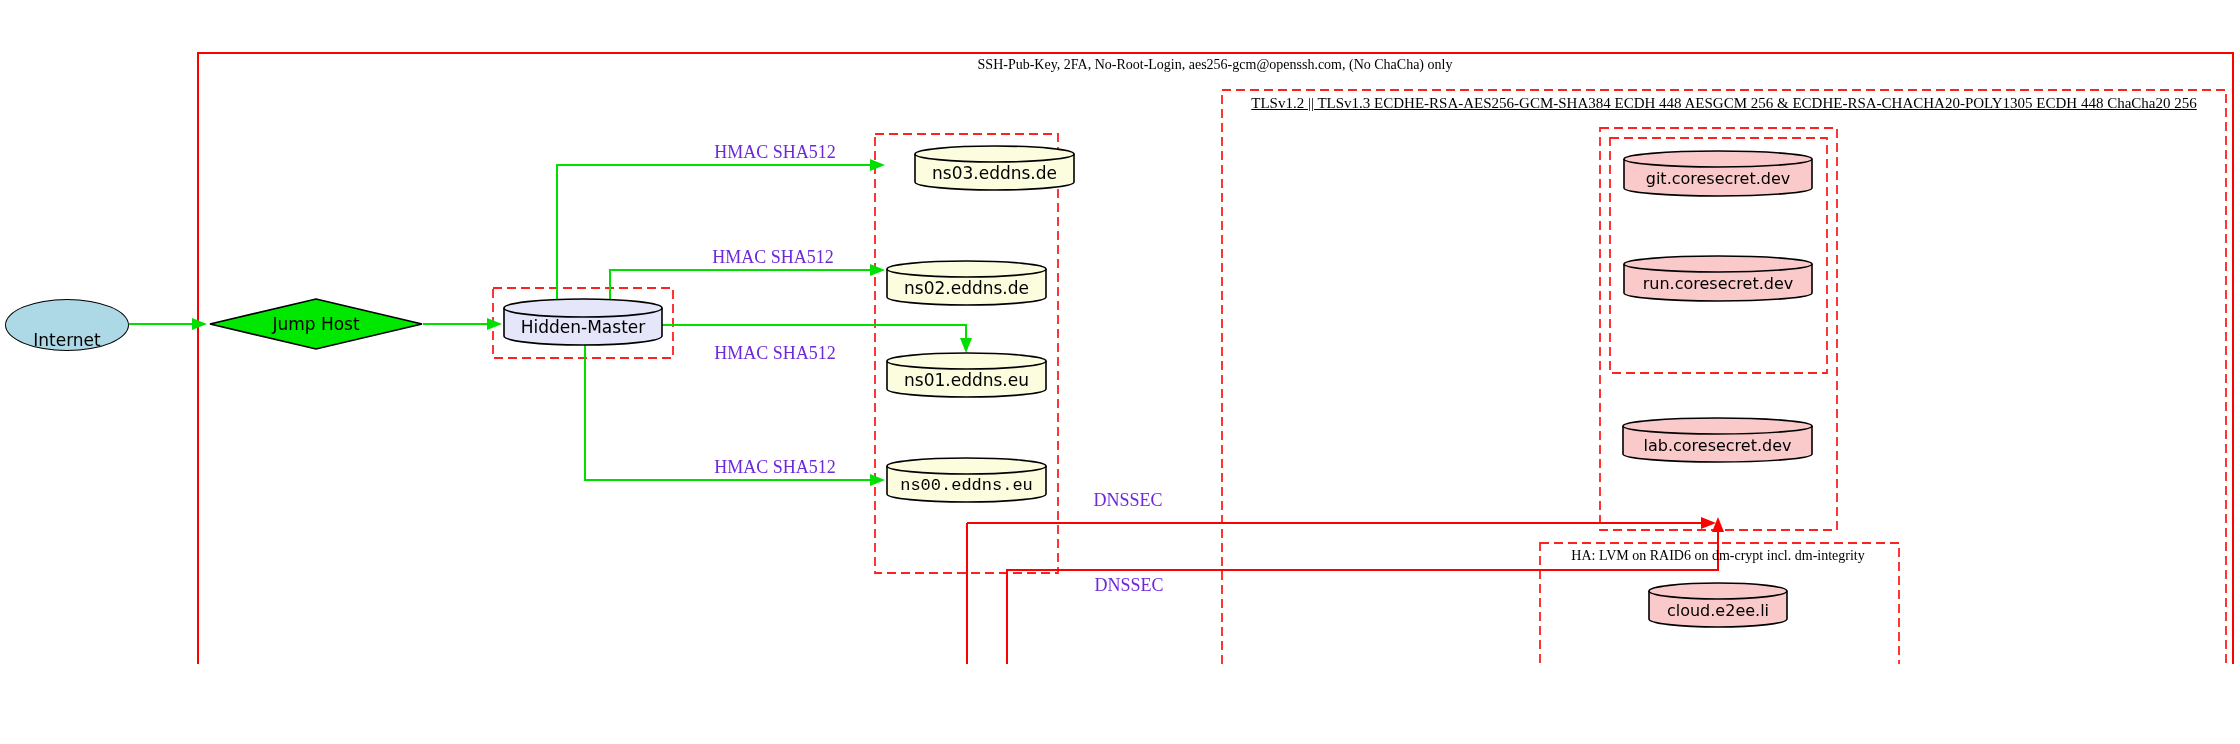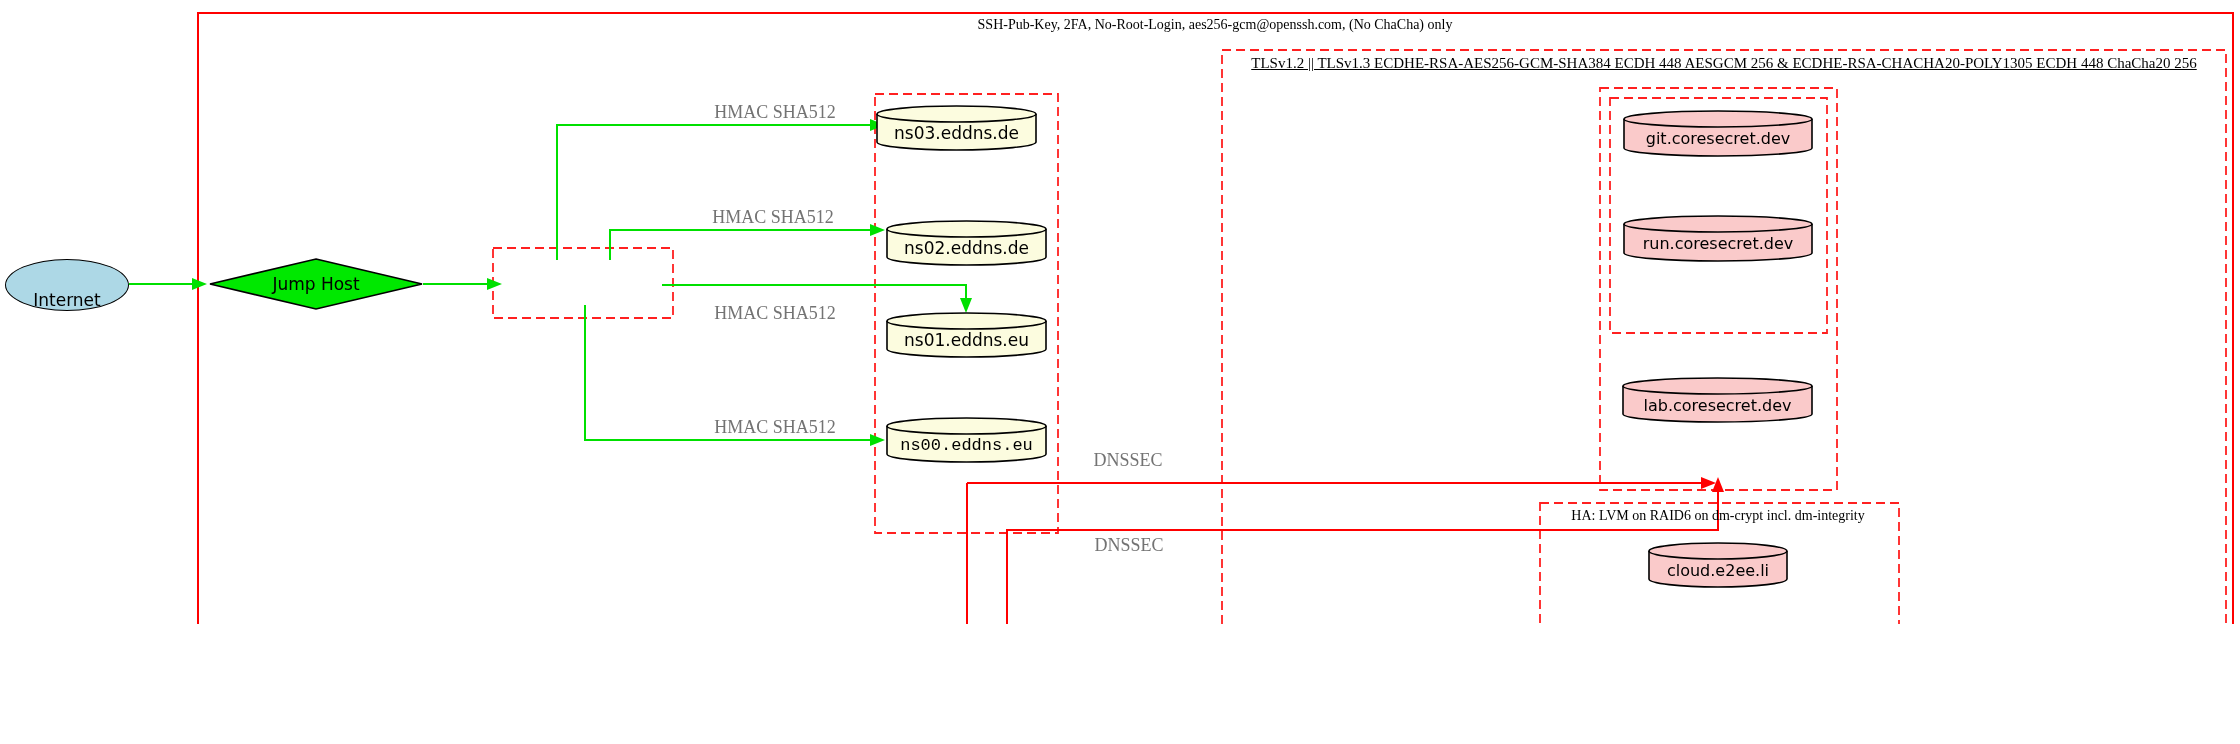--- a/index.html
+++ b/index.html
@@ -1,27 +1,27 @@
 <!DOCTYPE html>
 <html style="--secure-edge: #00e000; --jump-fill: #00e800; --red-edge: #ff0000; --cluster-border: #ff2020; --dns-fill: #fcfcdf; --web-fill: #facaca; --master-fill: #e6e6fa; --endpoint-fill: #add8e6;"><head>
 <meta charset="utf-8">
 <style>
   html,body{margin:0;padding:0;background:#ffffff;}
   #canvas{position:relative;width:2240px;height:624px;background:#ffffff;overflow:hidden;
-          font-family:"DejaVu Sans",sans-serif;}
+          font-family:"DejaVu Sans",sans-serif;margin-top:40px;}
   #wires{position:absolute;left:0;top:0;width:2240px;height:744px;}
   .node{position:absolute;display:flex;align-items:flex-end;justify-content:center;}
   .ellipse-node{border:1.6px solid #000;border-radius:50%;background:var(--endpoint-fill);}
   .node-label{font-size:17px;color:#000;white-space:nowrap;}
   .node-label.small{font-size:16px;}
   .cyl{position:absolute;}
   .cyl svg{position:absolute;left:0;top:0;}
   .cyl .node-label{position:absolute;left:0;right:0;top:10px;bottom:0;display:flex;
                    align-items:center;justify-content:center;}
-  .edge-label{position:absolute;font-family:"Liberation Serif",serif;font-size:18px;color:#737373;
+  .edge-label{position:absolute;font-family:"Liberation Serif",serif;font-size:18px;color:#6d28d9;
               white-space:nowrap;transform:translateX(-50%);}
   .box-title{position:absolute;font-family:"Liberation Serif",serif;font-size:14px;color:#000;
              white-space:nowrap;transform:translateX(-50%);}
   .tls-title{font-size:15px;text-decoration:underline;}
   .diamond-label{position:absolute;left:0;right:0;top:0;bottom:0;display:flex;align-items:center;
                  justify-content:center;}
 </style>
 </head>
 <body>
 
@@ -89,22 +89,29 @@
     <span class="node-label">Internet</span>
   </div>
 
   <div class="node" style="left:209px;top:258px;width:214px;height:52px;">
     <svg width="214" height="52" viewBox="0 0 214 52">
       <polygon points="107,1 213,26 107,51 1,26" style="fill:var(--jump-fill)" stroke="#000" stroke-width="1.6"></polygon>
     </svg>
     <span class="diamond-label node-label">Jump Host</span>
   </div>
 
+  <div class="cyl" style="left:503px;top:258px;width:160px;height:48px;">
+    <svg width="160" height="48" viewBox="0 0 160 48">
+      <path d="M1 10 A79 9 0 0 1 159 10 V38 A79 9 0 0 1 1 38 Z" style="fill:var(--master-fill)" stroke="#000" stroke-width="1.6"></path>
+      <path d="M1 10 A79 9 0 0 0 159 10" fill="none" stroke="#000" stroke-width="1.6"></path>
+    </svg>
+    <span class="node-label">Hidden-Master</span>
+  </div>
 
-  <div class="cyl" style="left:876px;top:105px;width:161px;height:46px;border-radius:20px;">
+  <div class="cyl" style="left:914px;top:105px;width:161px;height:46px;border-radius:20px;">
     <svg width="161" height="46" viewBox="0 0 161 46">
       <path d="M1 9 A79.5 8 0 0 1 160 9 V37 A79.5 8 0 0 1 1 37 Z" style="fill:var(--dns-fill)" stroke="#000" stroke-width="1.6"></path>
       <path d="M1 9 A79.5 8 0 0 0 160 9" fill="none" stroke="#000" stroke-width="1.6"></path>
     </svg>
     <span class="node-label">ns03.eddns.de</span>
   </div>
   <div class="cyl" style="left:886px;top:220px;width:161px;height:46px;">
     <svg width="161" height="46" viewBox="0 0 161 46">
       <path d="M1 9 A79.5 8 0 0 1 160 9 V37 A79.5 8 0 0 1 1 37 Z" style="fill:var(--dns-fill)" stroke="#000" stroke-width="1.6"></path>
       <path d="M1 9 A79.5 8 0 0 0 160 9" fill="none" stroke="#000" stroke-width="1.6"></path>

